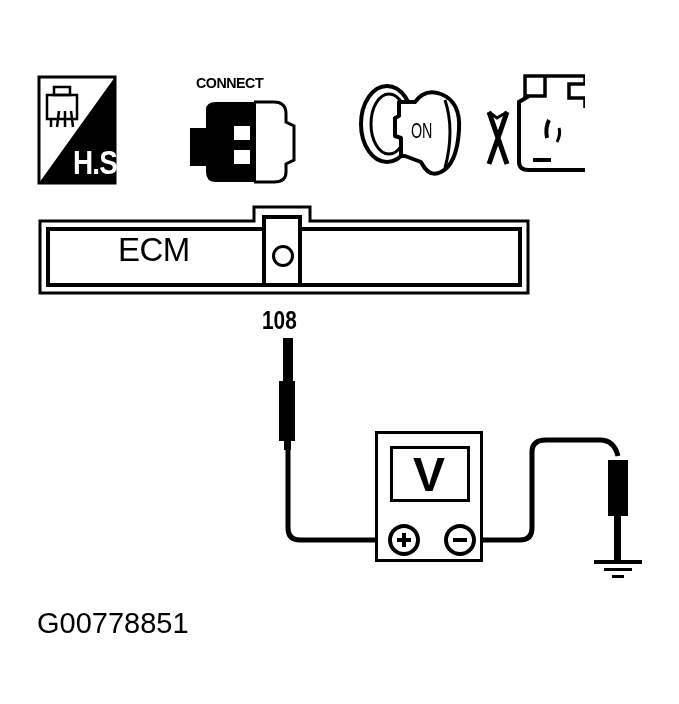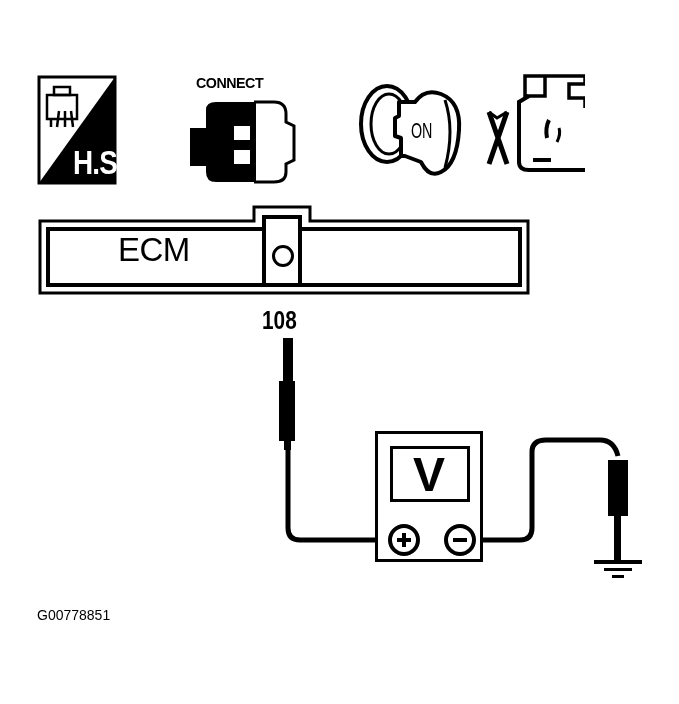--- a/index.html
+++ b/index.html
@@ -5,21 +5,21 @@
     html, body { margin: 0; padding: 0; background: #ffffff; }
     body { width: 679px; height: 704px; position: relative; overflow: hidden; font-family: "Liberation Sans", "DejaVu Sans", sans-serif; color: #000; }
     .abs { position: absolute; }
     svg { position: absolute; left: 0; top: 0; }
     .hs-label { font-family: "Liberation Sans", sans-serif; font-weight: bold; font-size: 34px; color: #fff; letter-spacing: -1px; transform: scaleX(0.82); transform-origin: left top; }
     .connect-label { font-family: "Liberation Sans", sans-serif; font-weight: bold; font-size: 15px; letter-spacing: -0.5px; transform: scaleX(0.95); transform-origin: left top; }
     .on-label { font-family: "Liberation Sans", sans-serif; font-size: 22px; transform: scaleX(0.65); transform-origin: left top; }
     .conn-text { font-family: "Liberation Sans", sans-serif; font-size: 33px; letter-spacing: -0.5px; }
     .pin-label { font-family: "Liberation Sans", sans-serif; font-weight: bold; font-size: 26px; transform: scaleX(0.8); transform-origin: left top; }
     .v-label { font-family: "Liberation Sans", sans-serif; font-weight: bold; font-size: 48px; }
-    .fig-id { font-family: "Liberation Sans", sans-serif; font-size: 14px; }
+    .fig-id { font-family: "Liberation Sans", sans-serif; font-size: 29px; }
   </style>
 </head>
 <body>
 
 <div class="abs" style="left:37px; top:75px; width:80px; height:90px;">
   <svg width="80" height="110" viewBox="0 0 80 110">
     <rect x="2" y="2" width="76" height="106" fill="#fff" stroke="#000" stroke-width="3"></rect>
     <polygon points="78,2 78,108 2,108" fill="#000"></polygon>
 
     <g fill="none" stroke="#000" stroke-width="2.5">

